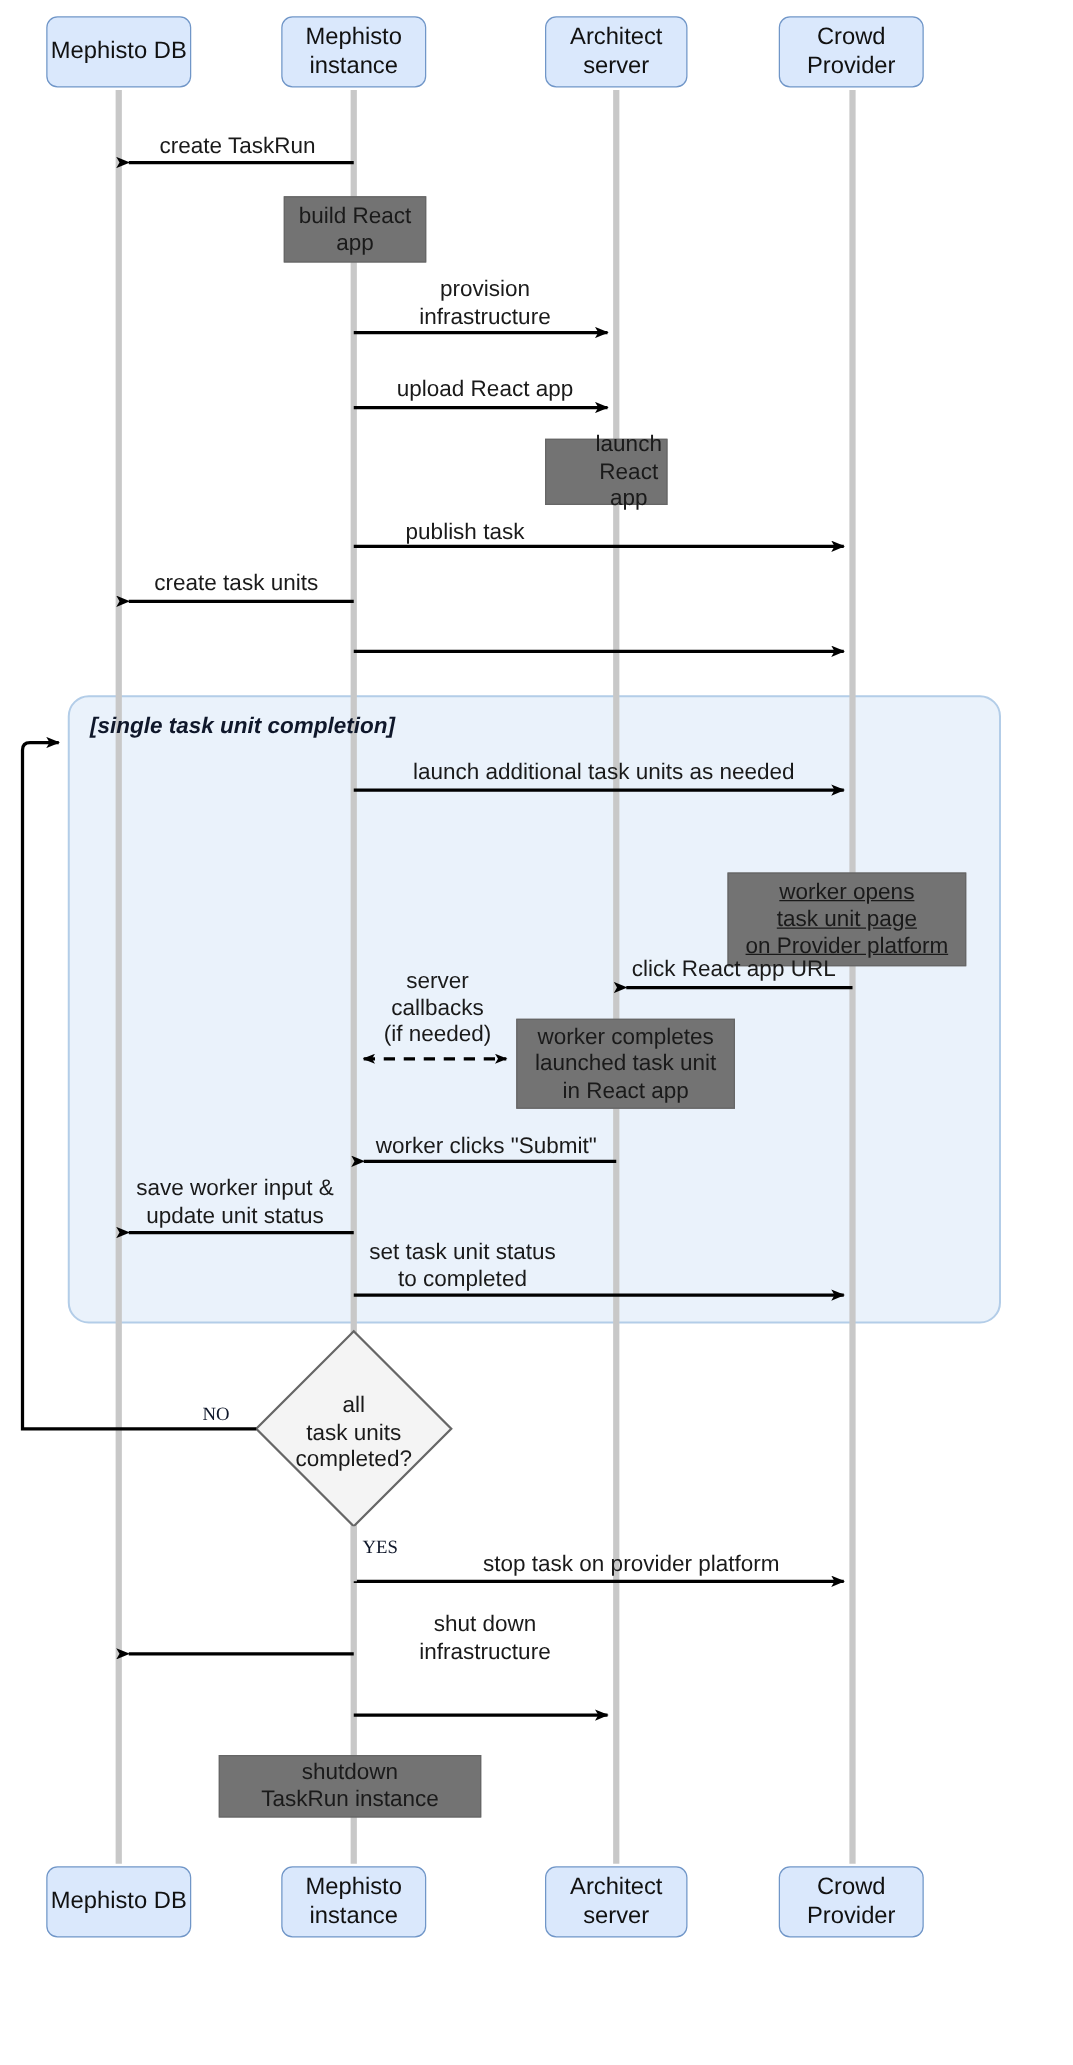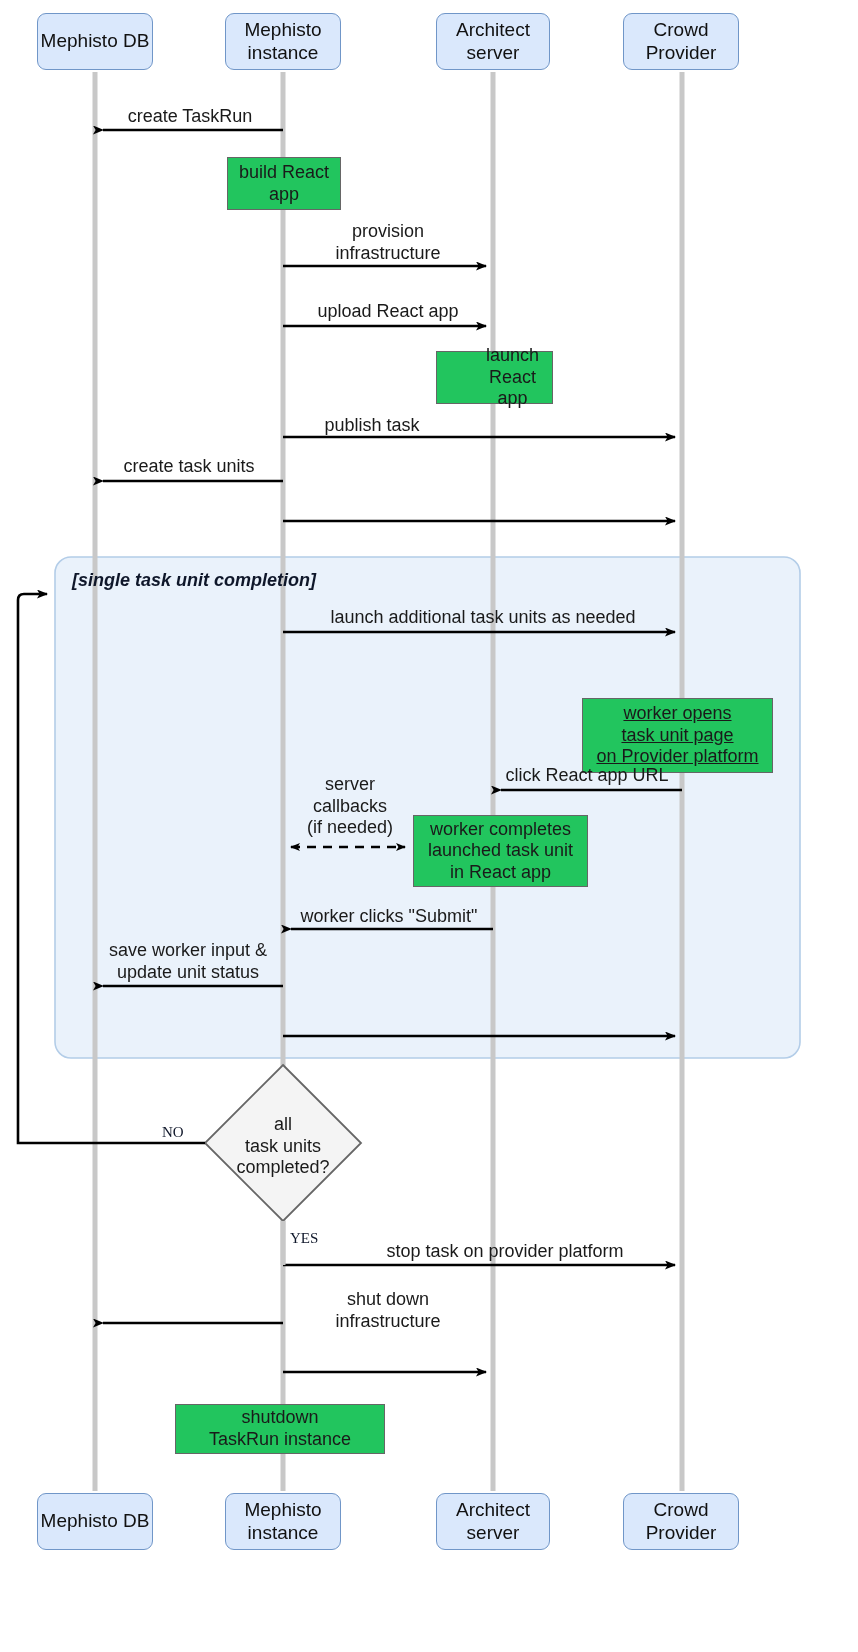--- a/index.html
+++ b/index.html
@@ -37,21 +37,21 @@
     justify-content: center;
     text-align: center;
     font-size: 19px;
     line-height: 1.18;
     color: #111111;
     white-space: pre-line;
   }
   .note-box {
     position: absolute;
     box-sizing: border-box;
-    background: #22c55e;
+    background: #737373;
     border: 1.6px solid #666666;
     display: flex;
     align-items: center;
     justify-content: center;
     text-align: center;
     font-size: 18px;
     line-height: 1.2;
     color: #1a1a1a;
     white-space: pre-line;
   }
@@ -168,21 +168,21 @@
 instance</div>
   <div class="participant-box" style="left:436px; top:1493px; width:114px; height:57px;">Architect
 server</div>
   <div class="participant-box" style="left:623px; top:1493px; width:116px; height:57px;">Crowd
 Provider</div>
 
   <div class="frame-label" style="left:72px; top:570px;">[single task unit completion]</div>
 
   <div class="note-box" style="left:227px; top:157px; width:114px; height:53px;">build React
 app</div>
-  <div class="note-box" style="left:436px; top:351px; width:117px; height:53px;padding-left:36px;">launch
+  <div class="note-box" style="left:436px; top:351px; width:98px; height:53px;padding-left:36px;">launch
 React app</div>
   <div class="note-box" style="left:582px; top:698px; width:191px; height:75px;text-decoration:underline;">worker opens
 task unit page
 on Provider platform</div>
   <div class="note-box" style="left:413px; top:815px; width:175px; height:72px;">worker completes
 launched task unit
 in React app</div>
   <div class="note-box" style="left:175px; top:1404px; width:210px; height:50px;">shutdown
 TaskRun instance</div>
 
@@ -193,20 +193,22 @@
   <div class="msg-label" style="left:372px; top:415px;">publish task</div>
   <div class="msg-label" style="left:189px; top:456px;">create task units</div>
   <div class="msg-label" style="left:483px; top:607px;">launch additional task units as needed</div>
   <div class="msg-label" style="left:587px; top:765px;">click React app URL</div>
   <div class="msg-label" style="left:350px; top:774px;">server
 callbacks
 (if needed)</div>
   <div class="msg-label" style="left:389px; top:906px;">worker clicks "Submit"</div>
   <div class="msg-label" style="left:188px; top:940px;">save worker input &amp;
 update unit status</div>
+  <div class="msg-label" style="left:370px; top:991px;">set task unit status
+to completed</div>
   <div class="msg-label" style="left:505px; top:1241px;">stop task on provider platform</div>
   <div class="msg-label" style="left:388px; top:1289px;">shut down
 infrastructure</div>
 
   <div class="decision-text" style="left:283px; top:1146px;">all
 task units
 completed?</div>
   <div class="branch-label" style="left:162px; top:1124px;">NO</div>
   <div class="branch-label" style="left:290px; top:1230px;">YES</div>
 

